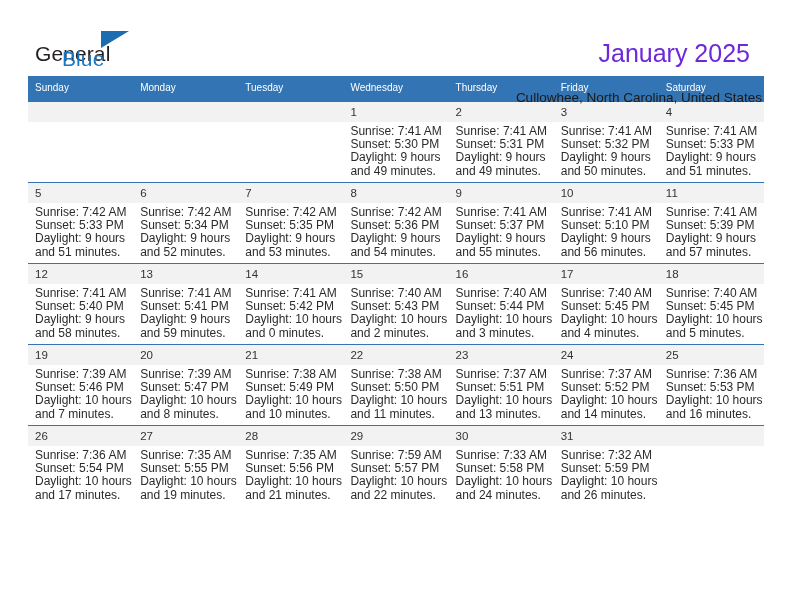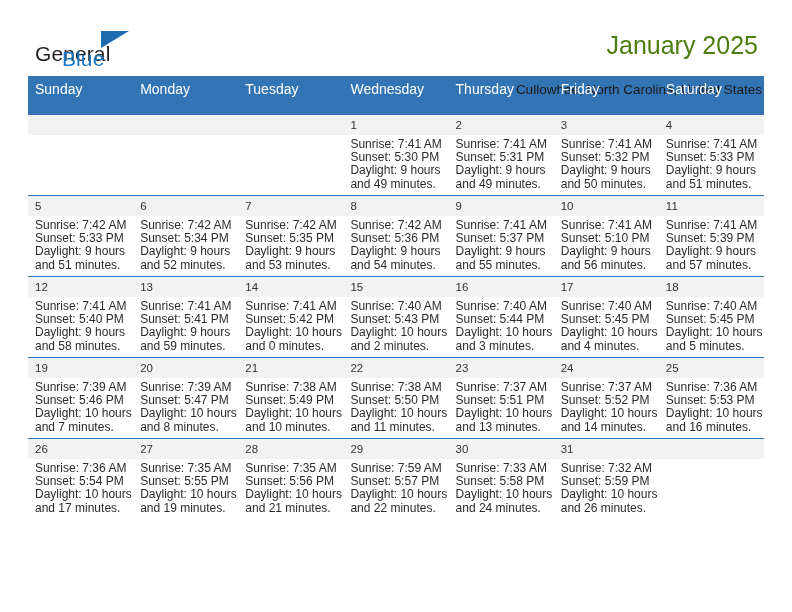--- a/index.html
+++ b/index.html
@@ -66,45 +66,45 @@
     font-family: "Liberation Sans", sans-serif;
   }
   .titles {
     text-align: right;
     flex: 1 1 auto;
     padding-right: 2px;
   }
   .cal-title {
     font-size: 25px;
     line-height: 30px;
-    color: #4d7c0f;
+    color: #6d28d9;
     font-weight: normal;
-    margin: 4px;
+    margin: 12px;
   }
   .cal-sub {
     font-size: 13.5px;
     line-height: 20px;
     color: #1a1a1a;
     margin: 20px 0 0 0;
   }
 
   
   .calendar {
     width: 736px;
     border-collapse: collapse;
     table-layout: fixed;
     margin-top: 4px;
   }
   .calendar th {
     background: #3374b4;
     color: #ffffff;
     font-weight: normal;
-    font-size: 14px;
+    font-size: 10px;
     text-align: left;
-    padding: 5px 0 17px 7px;
+    padding: 5px 0 8px 7px;
     height: 12px;
     border: none;
   }
   .calendar td {
     vertical-align: top;
     padding: 0;
     border-top: 1px solid #3374b4;
     height: 80px;
     background: #ffffff;
   }

